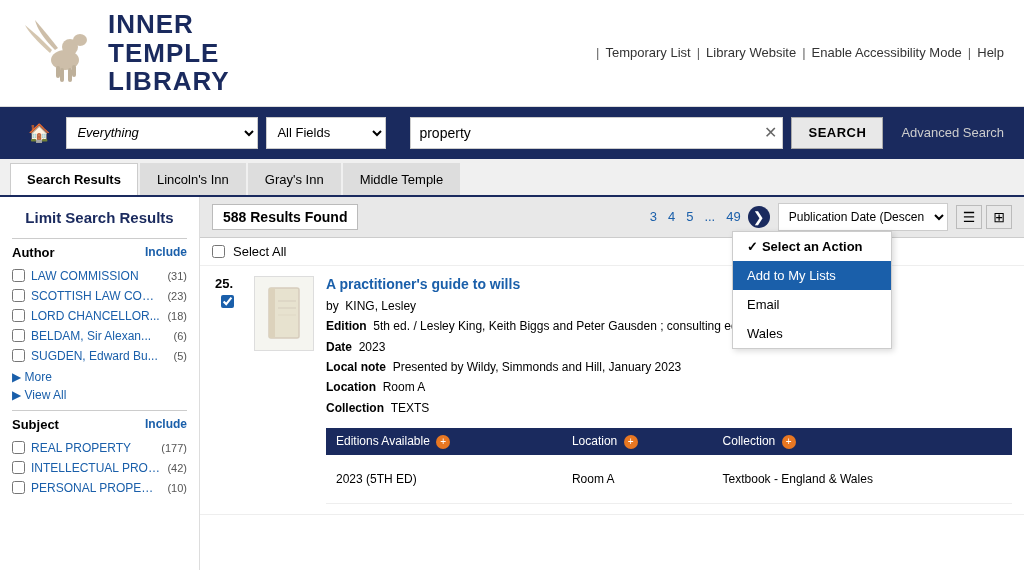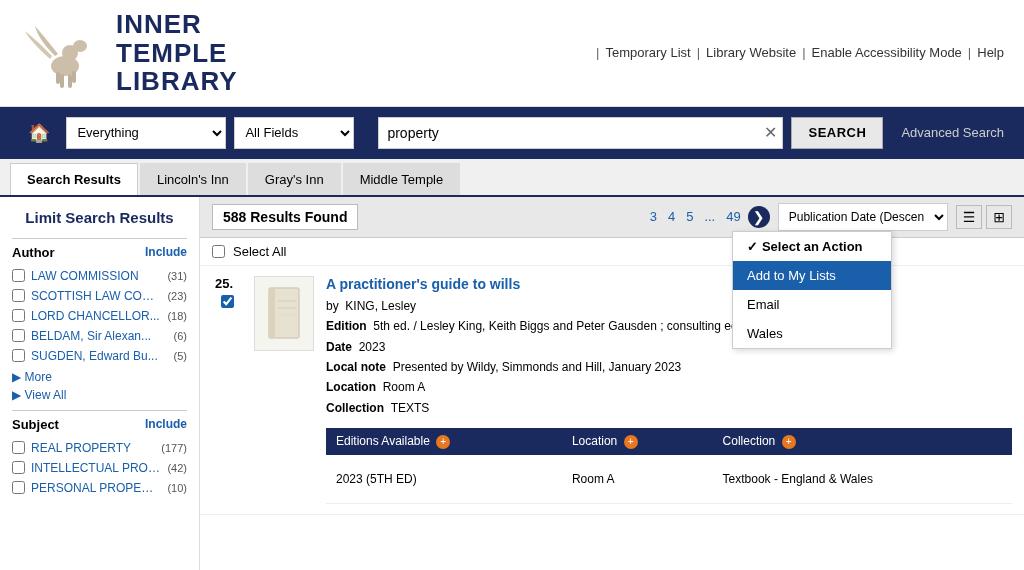--- a/index.html
+++ b/index.html
@@ -1,31 +1,31 @@
 <!DOCTYPE html>
 <html><head>
   <meta charset="utf-8">
   <style>
     * { box-sizing: border-box; margin: 0; padding: 0; }
     body { font-family: Arial, sans-serif; font-size: 13px; background: #fff; width: 1024px; overflow-x: hidden; }
 
     
     .header { background: #fff; display: flex; align-items: center; justify-content: space-between; padding: 10px 20px; border-bottom: 1px solid #ddd; }
-    .logo-area { display: flex; align-items: flex-end; gap: 16px; }
+    .logo-area { display: flex; align-items: center; gap: 8px; }
     .logo-text { font-size: 26px; font-weight: 900; color: #1a2a5e; line-height: 1.1; letter-spacing: 1px; }
     .logo-icon { width: 80px; height: 75px; }
     .top-links { display: flex; align-items: center; gap: 6px; font-size: 13px; color: #333; }
     .top-links a { color: #333; text-decoration: none; cursor: pointer; }
     .top-links .sep { color: #666; }
 
     
     .search-bar { background: #1a2a5e; padding: 10px 20px; display: flex; align-items: center; gap: 8px; }
     .home-btn { background: none; border: none; color: #fff; font-size: 18px; cursor: pointer; padding: 4px 8px; }
     .search-select { height: 32px; border: 1px solid #ccc; background: #fff; padding: 0 6px; font-size: 13px; cursor: pointer; }
-    .search-select-everything { width: 160px; }
+    .search-select-everything { width: 192px; font-style: italic; }
     .search-select-fields { width: 120px; }
     .search-input-wrap { flex: 1; position: relative; display: flex; align-items: center; margin-left: 16px; }
     .search-input { width: 100%; height: 32px; border: 1px solid #ccc; padding: 0 30px 0 8px; font-size: 14px; }
     .clear-btn { position: absolute; right: 6px; background: none; border: none; font-size: 16px; color: #666; cursor: pointer; }
     .search-btn { height: 32px; background: #e8e8e8; border: 1px solid #aaa; padding: 0 16px; font-weight: bold; font-size: 13px; cursor: pointer; letter-spacing: 0.5px; }
     .adv-search { color: #ccc; font-size: 13px; margin-left: 10px; cursor: pointer; white-space: nowrap; }
 
     
     .tabs-bar { background: #f0f0f0; border-bottom: 2px solid #1a2a5e; display: flex; padding: 0 10px; }
     .tab { padding: 8px 16px; font-size: 13px; cursor: pointer; border: 1px solid transparent; border-bottom: none; margin-right: 2px; margin-top: 4px; }

